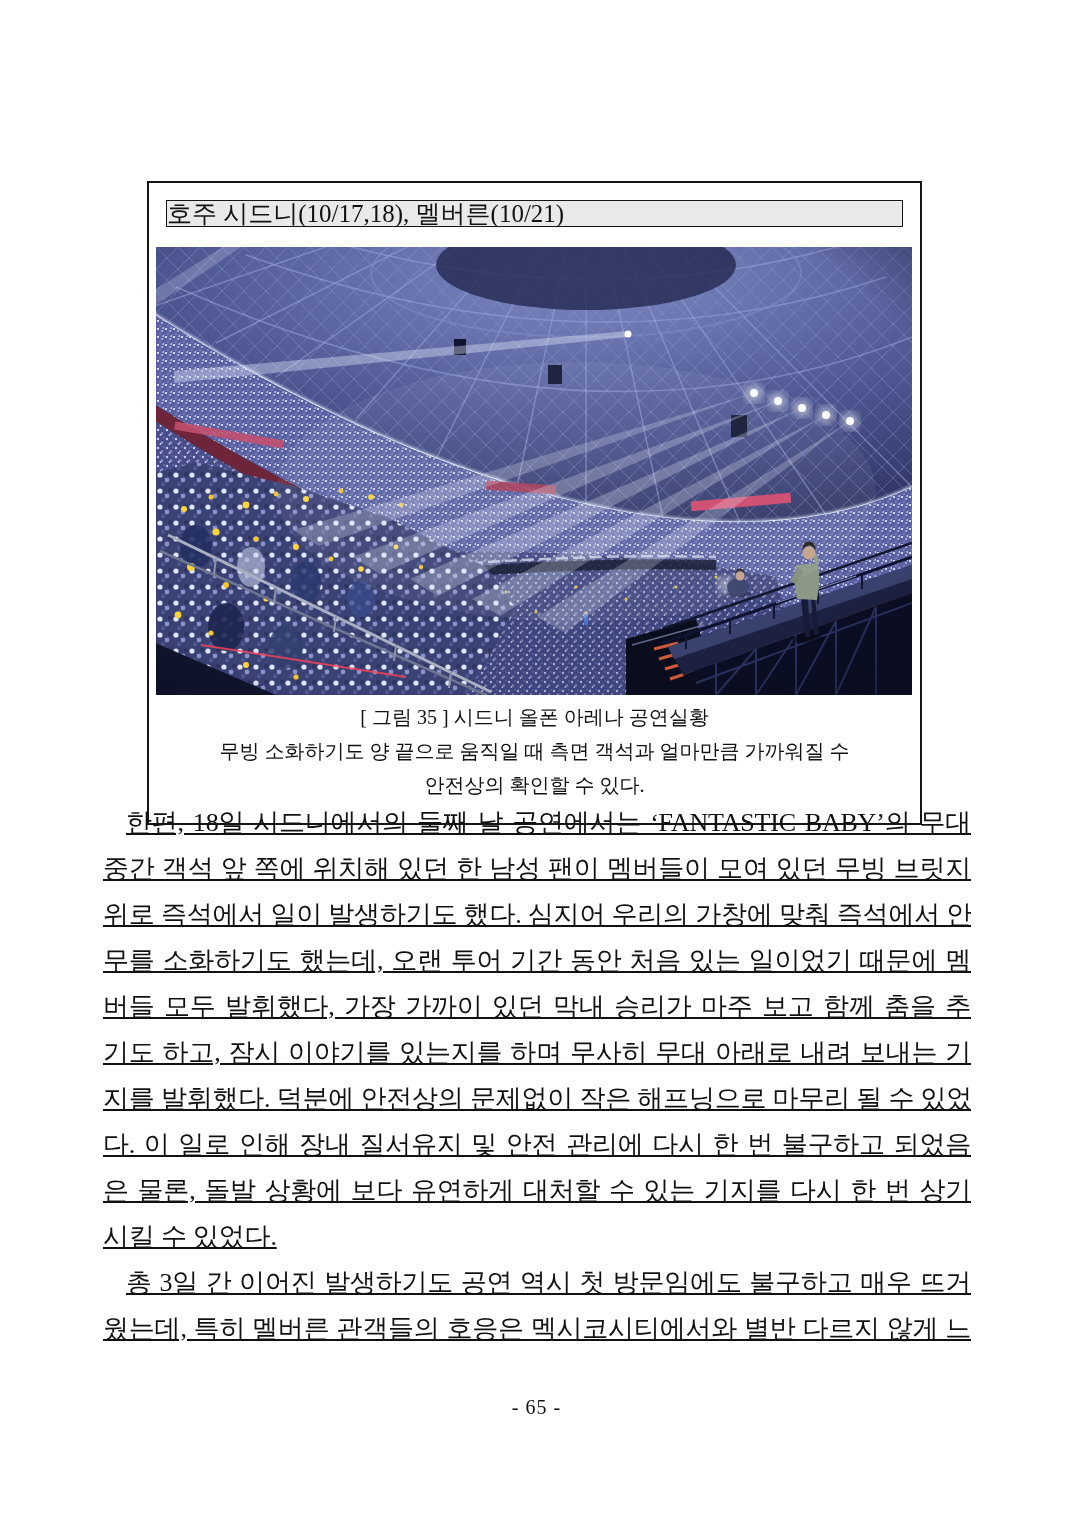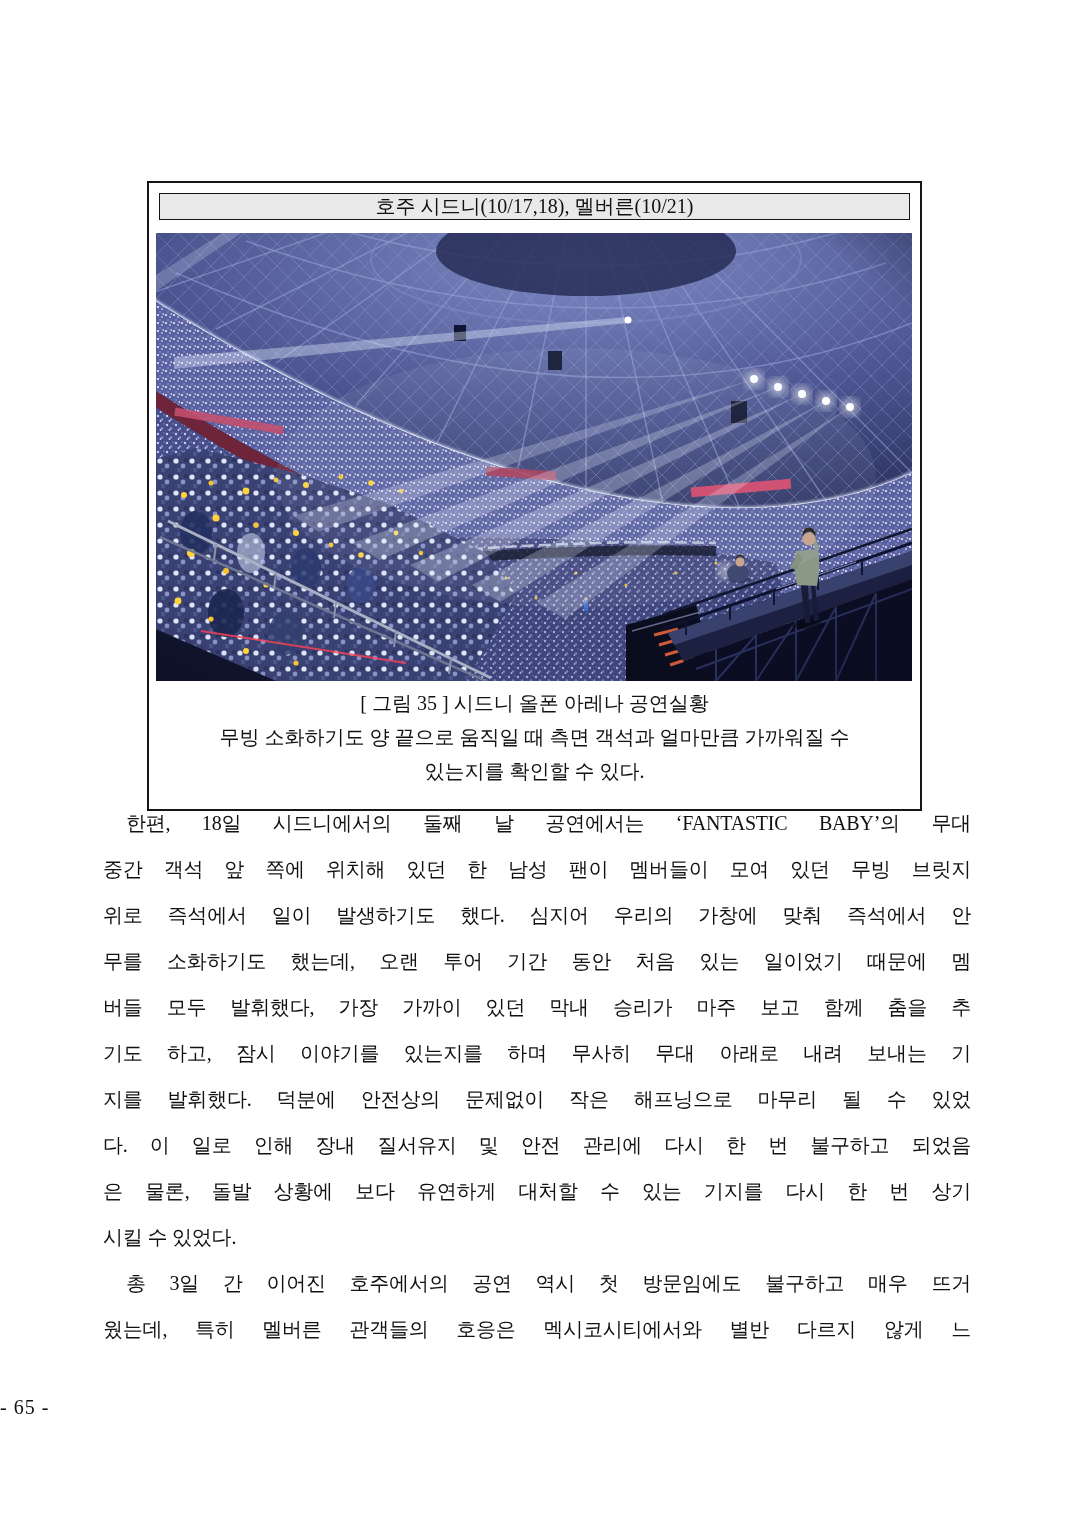--- a/index.html
+++ b/index.html
@@ -2,35 +2,35 @@
 <html><head>
 <meta charset="utf-8">
 <style>
   html,body{margin:0;padding:0;background:#888;}
   .page{position:relative;width:1073px;height:1517px;background:#ffffff;margin:0 auto;
         font-family:"Liberation Serif","DejaVu Serif",serif;color:#111;overflow:hidden;}
 
   
   .fig-table{position:absolute;left:147px;top:181px;width:775px;box-sizing:border-box;
              border:2px solid #161616;background:#ffffff;}
-  .fig-header{margin:10px;border:1px solid #161616;background:#e9e9e9;
-              text-align:center;font-size:20px;line-height:23px;padding:1px 0;}
+  .fig-header{margin:17px;border:1px solid #161616;background:#e9e9e9;
+              font-size:25px;line-height:23px;padding:1px 0;}
   .photo-wrap{padding:3px 7px 0 7px;}
   .photo-wrap svg{display:block;width:756px;height:448px;}
   .fig-caption{text-align:center;font-size:20px;line-height:34px;padding:5px 6px 21px 6px;}
 
   
-  .body-text{position:absolute;left:103px;top:800px;width:868px;font-size:20px;
-             letter-spacing:-0.2px;word-break:keep-all;}
+  .body-text{position:absolute;left:103px;top:800px;width:868px;font-size:26px;
+             letter-spacing:-0.2px;word-break:keep-all;text-decoration:underline;}
   .bline{height:46px;line-height:46px;overflow:hidden;white-space:nowrap;
          text-align:justify;text-align-last:justify;}
   .bline.indent{padding-left:23px;}
   .bline.plain{text-align:left;text-align-last:left;}
 
-  .page-number{position:absolute;left:0;right:0;top:1396px;
+  .page-number{position:absolute;left:0;right:0;top:1396px;text-align:center;
                font-size:20px;letter-spacing:1px;}
 </style>
 </head>
 <body>
 
 <div class="page">
 
   <div class="fig-table">
     <div class="fig-header">호주 시드니(10/17,18), 멜버른(10/21)</div>
 
@@ -299,38 +299,38 @@
           <ellipse cx="420" cy="245" rx="300" ry="130" fill="#d7e0f8" opacity="0.08"></ellipse>
         </g>
 
         <rect width="756" height="448" fill="url(#vig)"></rect>
       </svg>
     </div>
 
     <div class="fig-caption">
       <div>[ 그림 35 ] 시드니 올폰 아레나 공연실황</div>
       <div>무빙 소화하기도 양 끝으로 움직일 때 측면 객석과 얼마만큼 가까워질 수</div>
-      <div>있는지를 확인할 수 있다.</div>
+      <div>안전상의 확인할 수 있다.</div>
     </div>
   </div>
 
   <div class="body-text">
     <div>
       <div class="bline indent">한편, 18일 시드니에서의 둘째 날 공연에서는 ‘FANTASTIC BABY’의 무대</div>
       <div class="bline">중간 객석 앞 쪽에 위치해 있던 한 남성 팬이 멤버들이 모여 있던 무빙 브릿지</div>
       <div class="bline">위로 즉석에서 일이 발생하기도 했다. 심지어 우리의 가창에 맞춰 즉석에서 안</div>
       <div class="bline">무를 소화하기도 했는데, 오랜 투어 기간 동안 처음 있는 일이었기 때문에 멤</div>
       <div class="bline">버들 모두 발휘했다, 가장 가까이 있던 막내 승리가 마주 보고 함께 춤을 추</div>
       <div class="bline">기도 하고, 잠시 이야기를 있는지를 하며 무사히 무대 아래로 내려 보내는 기</div>
       <div class="bline">지를 발휘했다. 덕분에 안전상의 문제없이 작은 해프닝으로 마무리 될 수 있었</div>
       <div class="bline">다. 이 일로 인해 장내 질서유지 및 안전 관리에 다시 한 번 불구하고 되었음</div>
       <div class="bline">은 물론, 돌발 상황에 보다 유연하게 대처할 수 있는 기지를 다시 한 번 상기</div>
       <div class="bline plain">시킬 수 있었다.</div>
     </div>
     <div>
-      <div class="bline indent">총 3일 간 이어진 호주에서의 공연 역시 첫 방문임에도 불구하고 매우 뜨거</div>
+      <div class="bline indent">총 3일 간 이어진 발생하기도 공연 역시 첫 방문임에도 불구하고 매우 뜨거</div>
       <div class="bline">웠는데, 특히 멜버른 관객들의 호응은 멕시코시티에서와 별반 다르지 않게 느</div>
     </div>
   </div>
 
   <div class="page-number">- 65 -</div>
 
 </div>
 
 </body></html>

